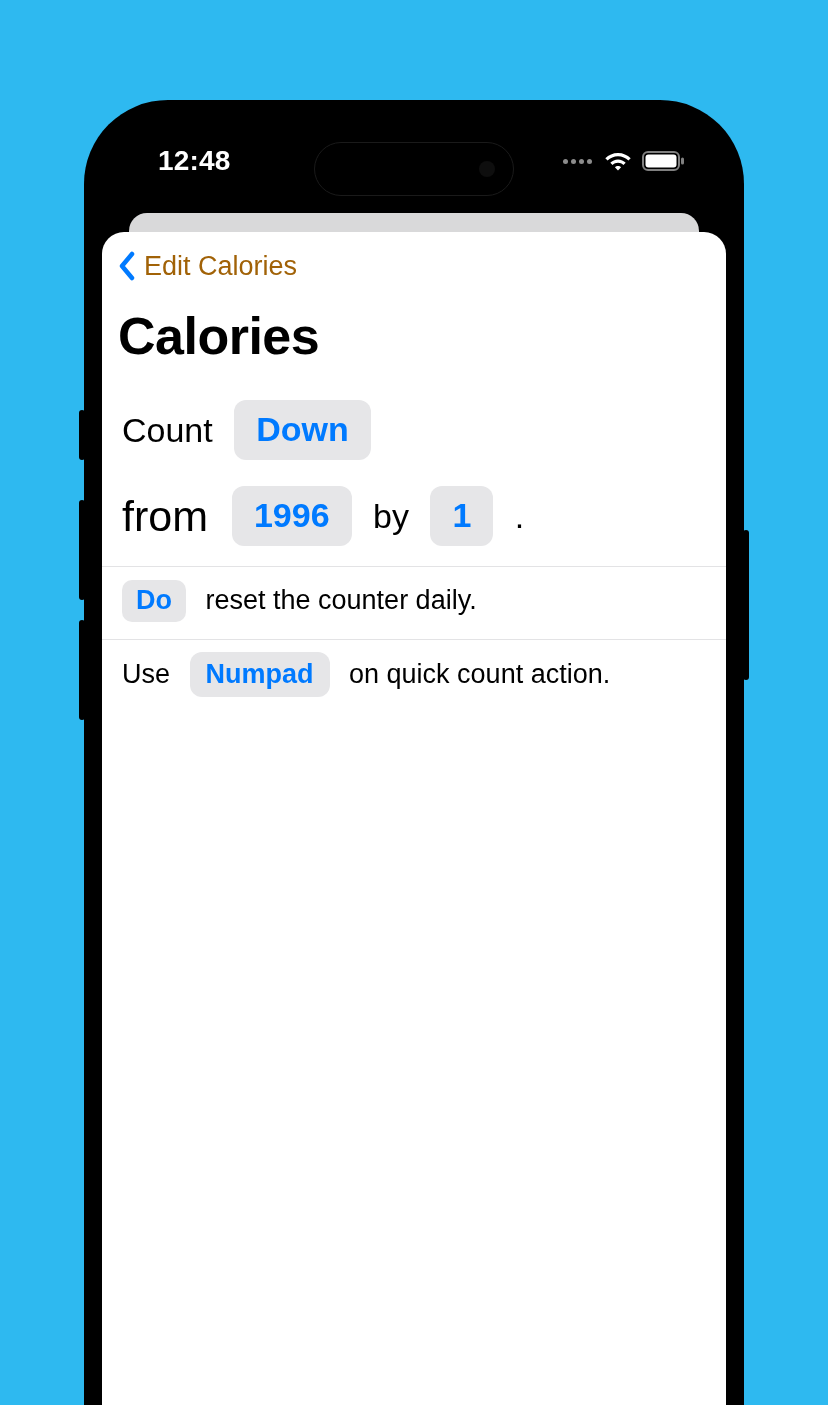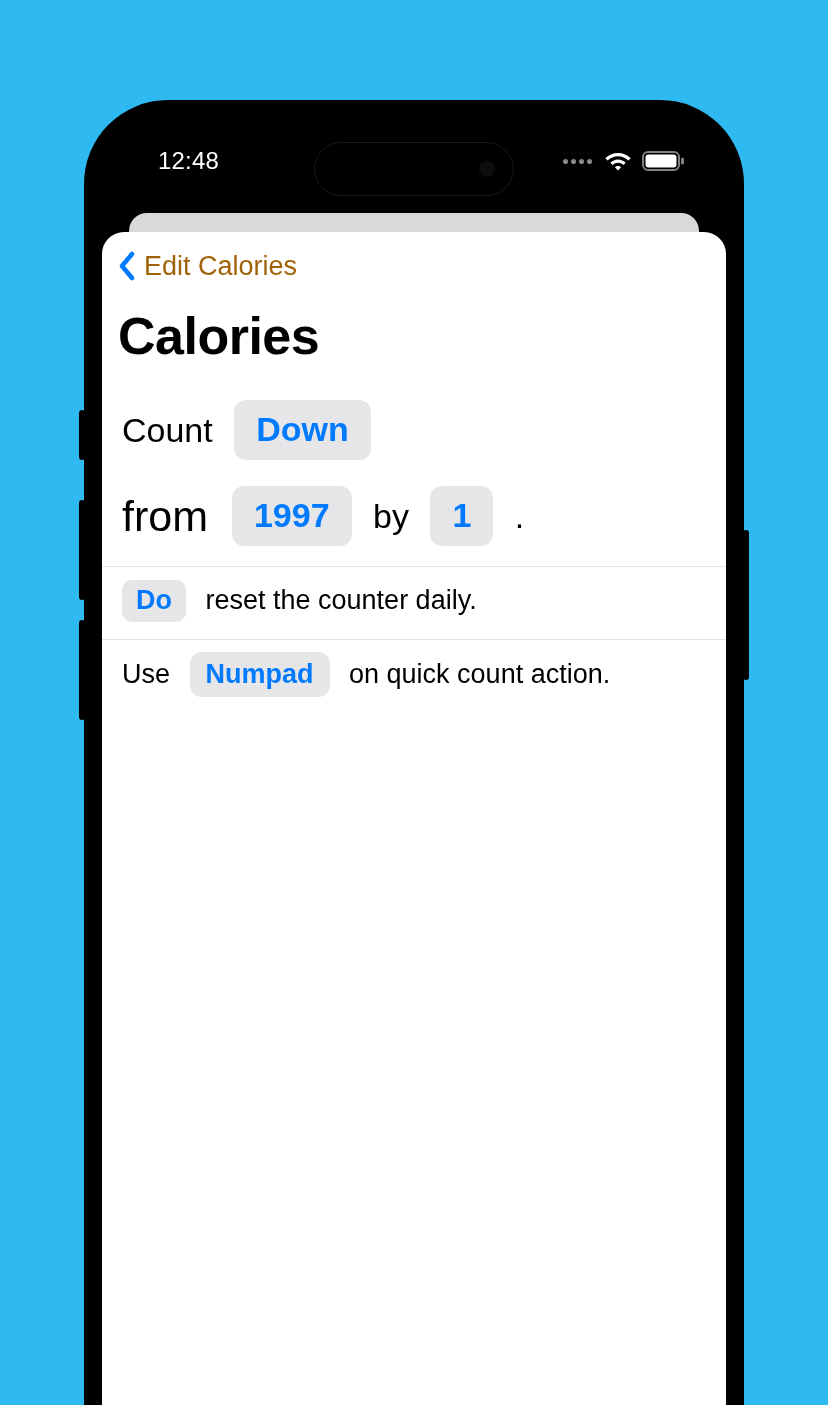--- a/index.html
+++ b/index.html
@@ -64,22 +64,22 @@
     }
     .status-bar {
       height: 86px;
       display: flex;
       align-items: center;
       padding: 0 40px 0 56px;
       position: relative;
       color: #fff;
     }
     .status-time {
-      font-size: 24px;
-      font-weight: 400;
+      font-size: 28px;
+      font-weight: 700;
       letter-spacing: 0.2px;
     }
     .dynamic-island {
       position: absolute;
       left: 50%;
       transform: translateX(-50%);
       top: 24px;
       width: 200px;
       height: 54px;
       background: #000;
@@ -255,21 +255,21 @@
 
       <h1 class="page-title">Calories</h1>
 
       <div class="row">
         <div class="row-inner">
           <span class="word" style="font-size:34px;">Count </span>
           <span class="pill large-pill">Down</span>
         </div>
         <div class="row-inner" style="margin-top:22px;">
           <span class="word" style="font-size:43px;">from </span>
-          <span class="pill large-pill">1997</span>
+          <span class="pill large-pill">1996</span>
           <span class="word" style="font-size:34px;"> by </span>
           <span class="pill large-pill">1</span>
           <span class="word" style="font-size:34px;"> .</span>
         </div>
       </div>
 
       <div class="row bordered">
         <div class="row-inner" style="font-size:27px;">
           <span class="pill small" style="font-size:27px;">Do</span>
           <span class="word"> reset the counter daily.</span>

